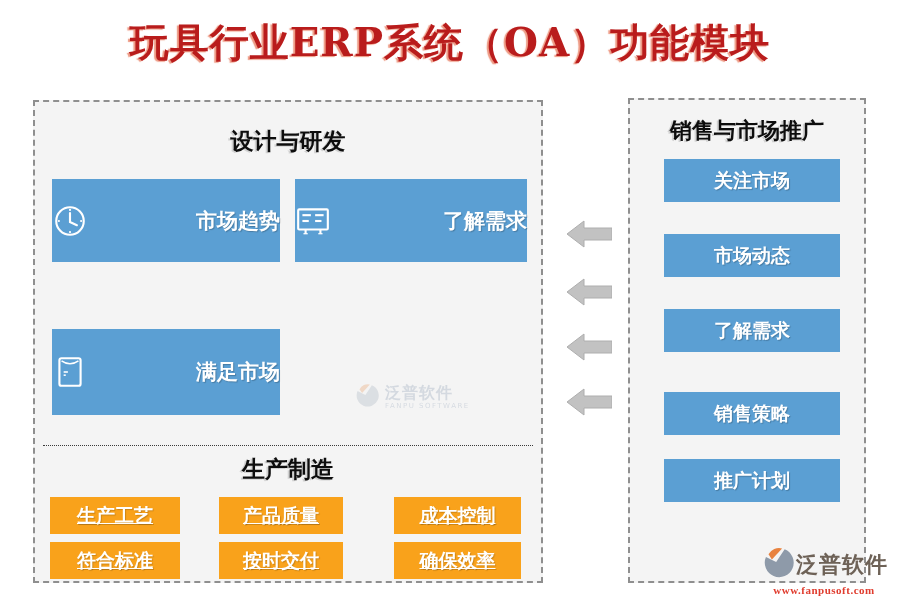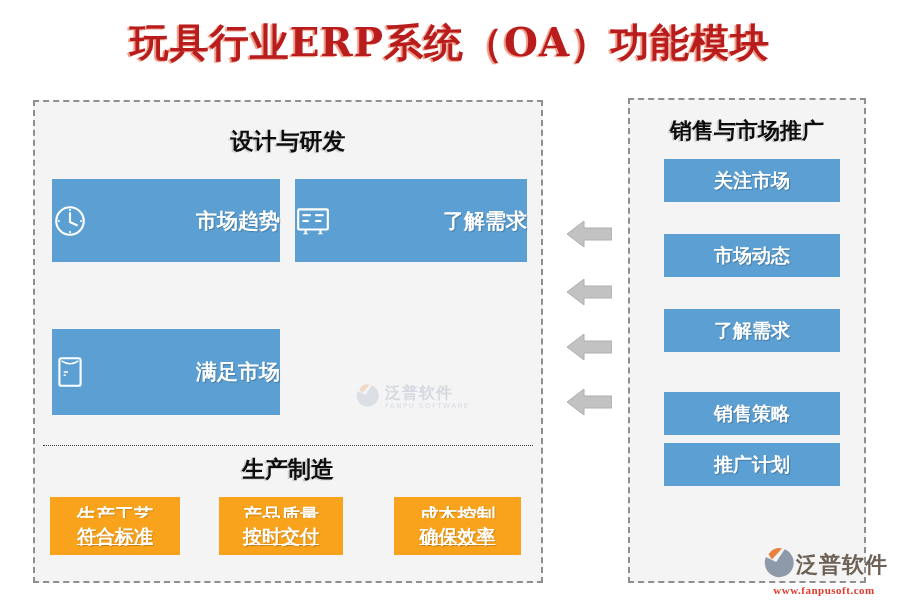--- a/index.html
+++ b/index.html
@@ -80,21 +80,21 @@
     display: flex;
     align-items: center;
     justify-content: center;
     font-size: 19px;
     font-weight: bold;
     text-shadow: 1px 1px 1px rgba(0,0,0,0.18);
     height: 37px;
     text-decoration: underline;
   }
   .o-row-1 { top: 395px; }
-  .o-row-2 { top: 416px; }
+  .o-row-2 { top: 440px; }
   .o-col-1 { left: 15px;  width: 130px; }
   .o-col-2 { left: 184px; width: 124px; }
   .o-col-3 { left: 359px; width: 127px; }
 
   
   .sales-btn {
     position: absolute;
     left: 34px; width: 176px; height: 43px;
     background: #5b9fd3;
     color: #ffffff;
@@ -102,21 +102,21 @@
     align-items: center;
     justify-content: center;
     font-size: 19px;
     font-weight: bold;
     text-shadow: 1px 1px 1px rgba(0,0,0,0.22);
   }
   .s-pos-1 { top: 59px; }
   .s-pos-2 { top: 134px; }
   .s-pos-3 { top: 209px; }
   .s-pos-4 { top: 292px; }
-  .s-pos-5 { top: 343px; }
+  .s-pos-5 { top: 359px; }
 
   
   .arrow {
     position: absolute;
     left: 567px; width: 45px; height: 30px;
   }
   .a-1 { top: 219px; }
   .a-2 { top: 277px; }
   .a-3 { top: 332px; }
   .a-4 { top: 387px; }

